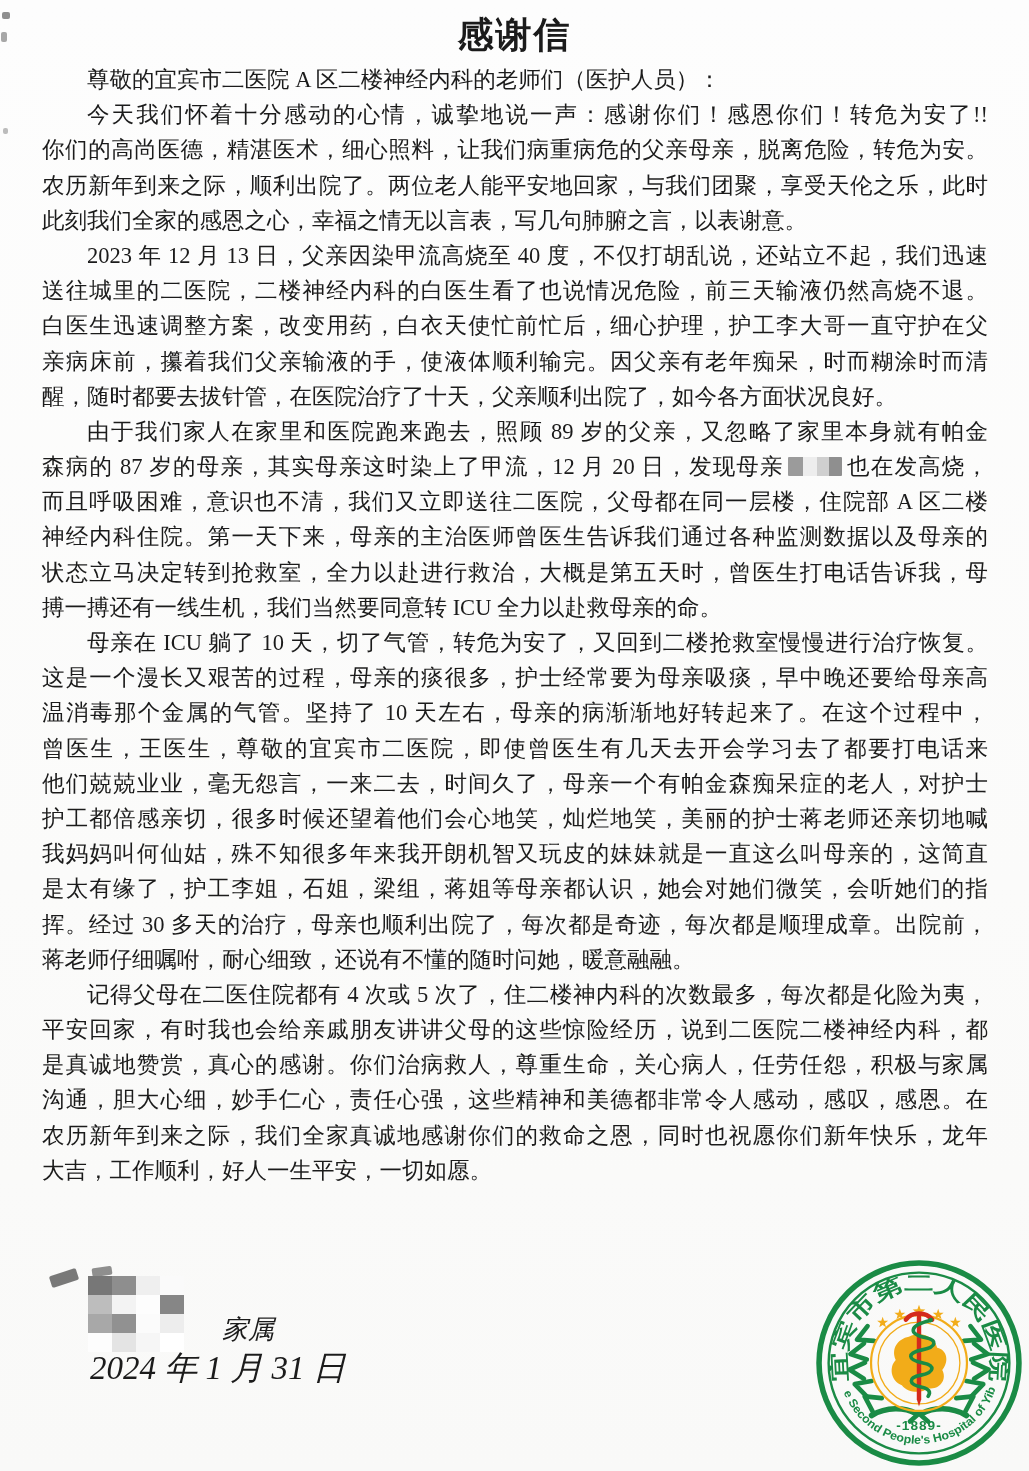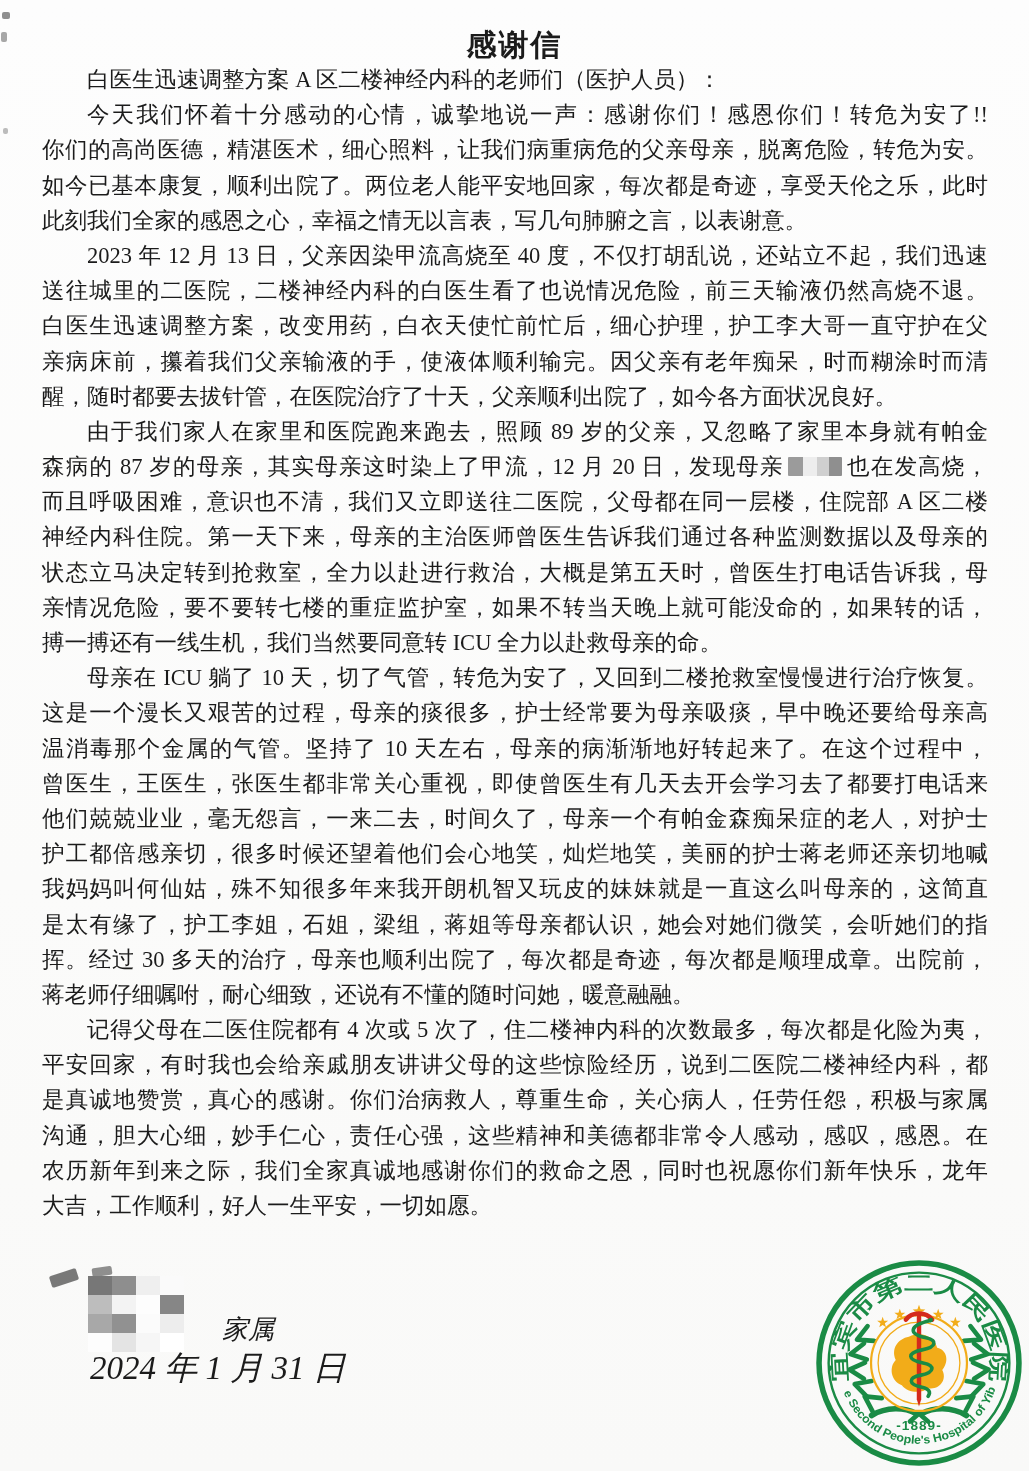--- a/index.html
+++ b/index.html
@@ -3,22 +3,22 @@
 <meta charset="utf-8">
 <style>
   html,body{margin:0;padding:0;}
   body{
     width:1029px;height:1471px;position:relative;overflow:hidden;
     background:linear-gradient(180deg,#fdfdfd 0%,#fbfbfa 60%,#f9f9f8 100%);
     font-family:"Liberation Serif","DejaVu Serif",serif;
     color:#1b1b1b;
   }
   .page-title{
-    position:absolute;top:25px;left:0;width:100%;
-    text-align:center;font-size:30px;font-weight:bold;letter-spacing:2px;font-family:Liberation Serif, serif;
+    position:absolute;top:11px;left:0;width:100%;
+    text-align:center;font-size:36px;font-weight:bold;letter-spacing:2px;font-family:Liberation Serif, serif;
   }
   .letter-body{
     position:absolute;left:42px;right:41px;top:62px;
     font-size:22.5px;line-height:35.2px;
   }
   .line{
     text-align:justify;text-align-last:justify;
     height:35.2px;overflow:visible;
   }
   .line.indent{text-indent:2em;}
@@ -55,41 +55,40 @@
 </head>
 <body>
 
 <div class="speck s1"></div>
 <div class="speck s2"></div>
 <div class="speck s3"></div>
 
 <div class="page-title">感谢信</div>
 
 <div class="letter-body">
-    <div class="line indent end">白医生迅速调整方案 A 区二楼神经内科的老师们（医护人员）：</div>
+    <div class="line indent end">尊敬的宜宾市二医院 A 区二楼神经内科的老师们（医护人员）：</div>
     <div class="line indent">今天我们怀着十分感动的心情，诚挚地说一声：感谢你们！感恩你们！转危为安了!!</div>
     <div class="line">你们的高尚医德，精湛医术，细心照料，让我们病重病危的父亲母亲，脱离危险，转危为安。</div>
-    <div class="line">如今已基本康复，顺利出院了。两位老人能平安地回家，每次都是奇迹，享受天伦之乐，此时</div>
+    <div class="line">农历新年到来之际，顺利出院了。两位老人能平安地回家，与我们团聚，享受天伦之乐，此时</div>
     <div class="line end">此刻我们全家的感恩之心，幸福之情无以言表，写几句肺腑之言，以表谢意。</div>
     <div class="line indent">2023 年 12 月 13 日，父亲因染甲流高烧至 40 度，不仅打胡乱说，还站立不起，我们迅速</div>
     <div class="line">送往城里的二医院，二楼神经内科的白医生看了也说情况危险，前三天输液仍然高烧不退。</div>
     <div class="line">白医生迅速调整方案，改变用药，白衣天使忙前忙后，细心护理，护工李大哥一直守护在父</div>
     <div class="line">亲病床前，攥着我们父亲输液的手，使液体顺利输完。因父亲有老年痴呆，时而糊涂时而清</div>
     <div class="line end">醒，随时都要去拔针管，在医院治疗了十天，父亲顺利出院了，如今各方面状况良好。</div>
     <div class="line indent">由于我们家人在家里和医院跑来跑去，照顾 89 岁的父亲，又忽略了家里本身就有帕金</div>
     <div class="line"><span>森病的 87 岁的母亲，其实母亲这时染上了甲流，12 月 20 日，发现母亲</span><span class="redact-inline"></span><span>也在发高烧，</span></div>
     <div class="line">而且呼吸困难，意识也不清，我们又立即送往二医院，父母都在同一层楼，住院部 A 区二楼</div>
     <div class="line">神经内科住院。第一天下来，母亲的主治医师曾医生告诉我们通过各种监测数据以及母亲的</div>
     <div class="line">状态立马决定转到抢救室，全力以赴进行救治，大概是第五天时，曾医生打电话告诉我，母</div>
-    <div class="line">亲情况危险，要不要转七楼的重症监护室，如果不转当天晚上就可能没命的，如果转的话，</div>
     <div class="line end">搏一搏还有一线生机，我们当然要同意转 ICU 全力以赴救母亲的命。</div>
     <div class="line indent">母亲在 ICU 躺了 10 天，切了气管，转危为安了，又回到二楼抢救室慢慢进行治疗恢复。</div>
     <div class="line">这是一个漫长又艰苦的过程，母亲的痰很多，护士经常要为母亲吸痰，早中晚还要给母亲高</div>
     <div class="line">温消毒那个金属的气管。坚持了 10 天左右，母亲的病渐渐地好转起来了。在这个过程中，</div>
-    <div class="line">曾医生，王医生，张医生都非常关心重视，即使曾医生有几天去开会学习去了都要打电话来</div>
+    <div class="line">曾医生，王医生，尊敬的宜宾市二医院，即使曾医生有几天去开会学习去了都要打电话来</div>
     <div class="line">他们兢兢业业，毫无怨言，一来二去，时间久了，母亲一个有帕金森痴呆症的老人，对护士</div>
     <div class="line">护工都倍感亲切，很多时候还望着他们会心地笑，灿烂地笑，美丽的护士蒋老师还亲切地喊</div>
     <div class="line">我妈妈叫何仙姑，殊不知很多年来我开朗机智又玩皮的妹妹就是一直这么叫母亲的，这简直</div>
     <div class="line">是太有缘了，护工李姐，石姐，梁组，蒋姐等母亲都认识，她会对她们微笑，会听她们的指</div>
     <div class="line">挥。经过 30 多天的治疗，母亲也顺利出院了，每次都是奇迹，每次都是顺理成章。出院前，</div>
     <div class="line end">蒋老师仔细嘱咐，耐心细致，还说有不懂的随时问她，暖意融融。</div>
     <div class="line indent">记得父母在二医住院都有 4 次或 5 次了，住二楼神内科的次数最多，每次都是化险为夷，</div>
     <div class="line">平安回家，有时我也会给亲戚朋友讲讲父母的这些惊险经历，说到二医院二楼神经内科，都</div>
     <div class="line">是真诚地赞赏，真心的感谢。你们治病救人，尊重生命，关心病人，任劳任怨，积极与家属</div>
     <div class="line">沟通，胆大心细，妙手仁心，责任心强，这些精神和美德都非常令人感动，感叹，感恩。在</div>

